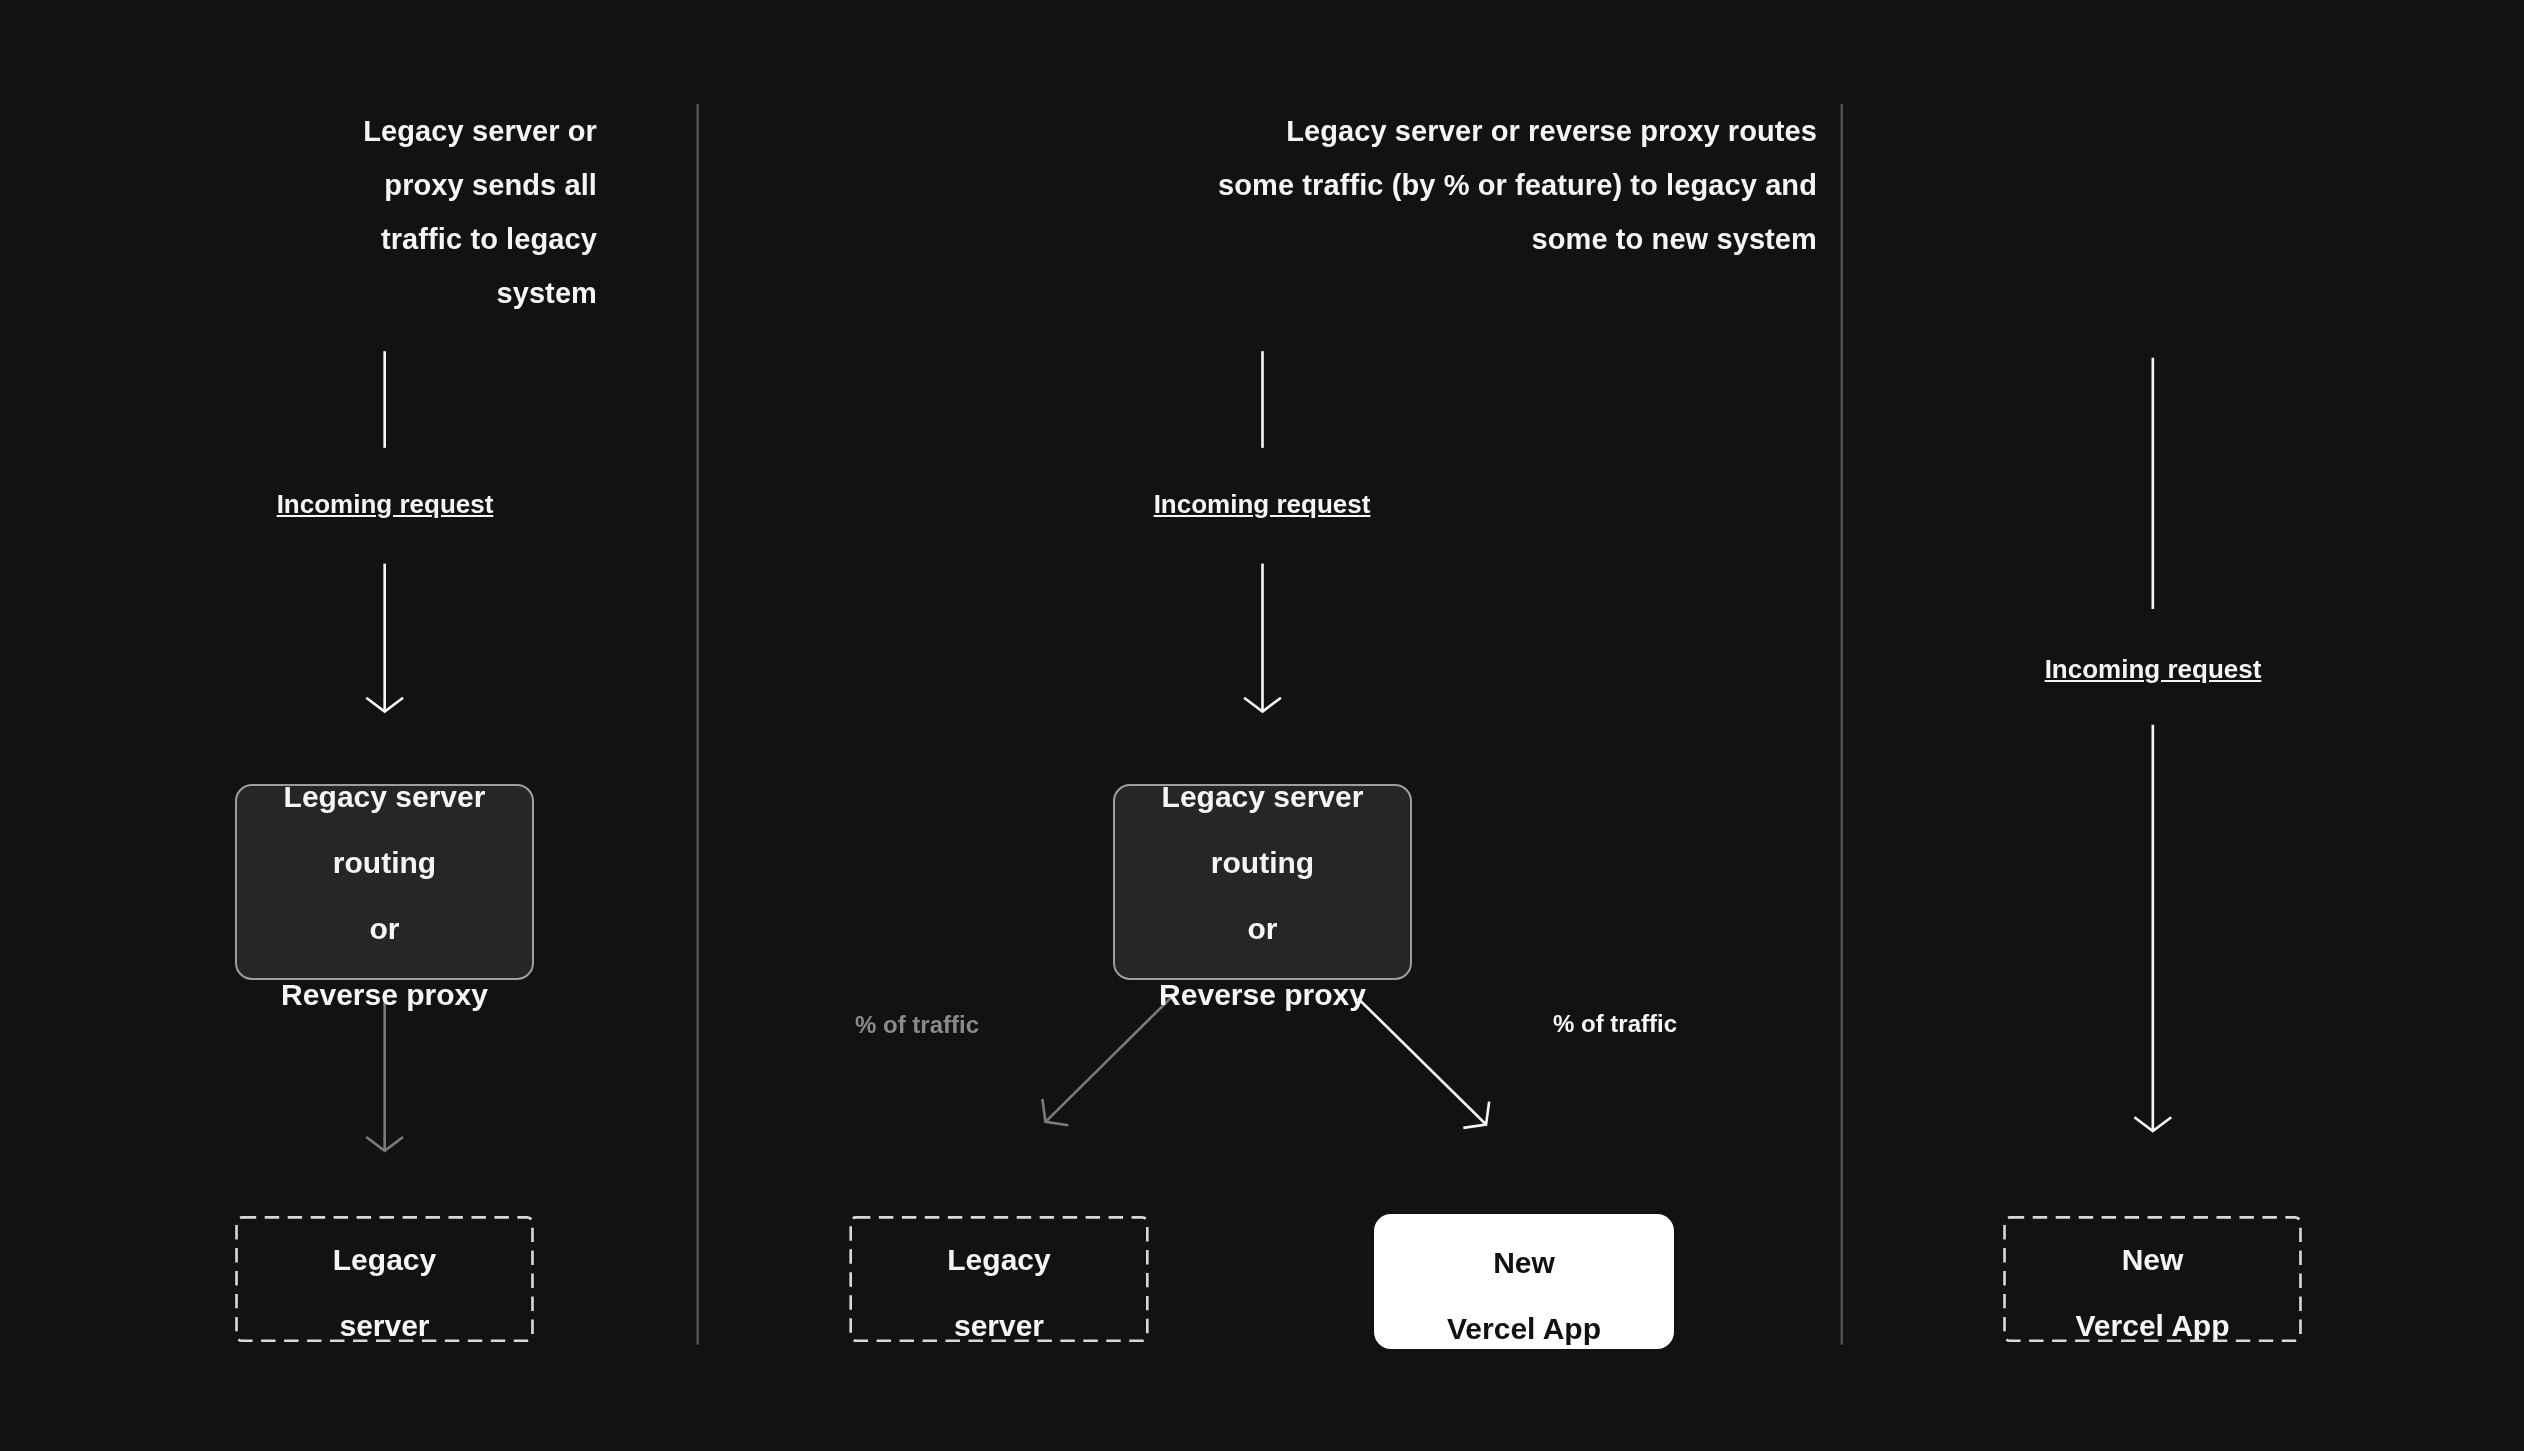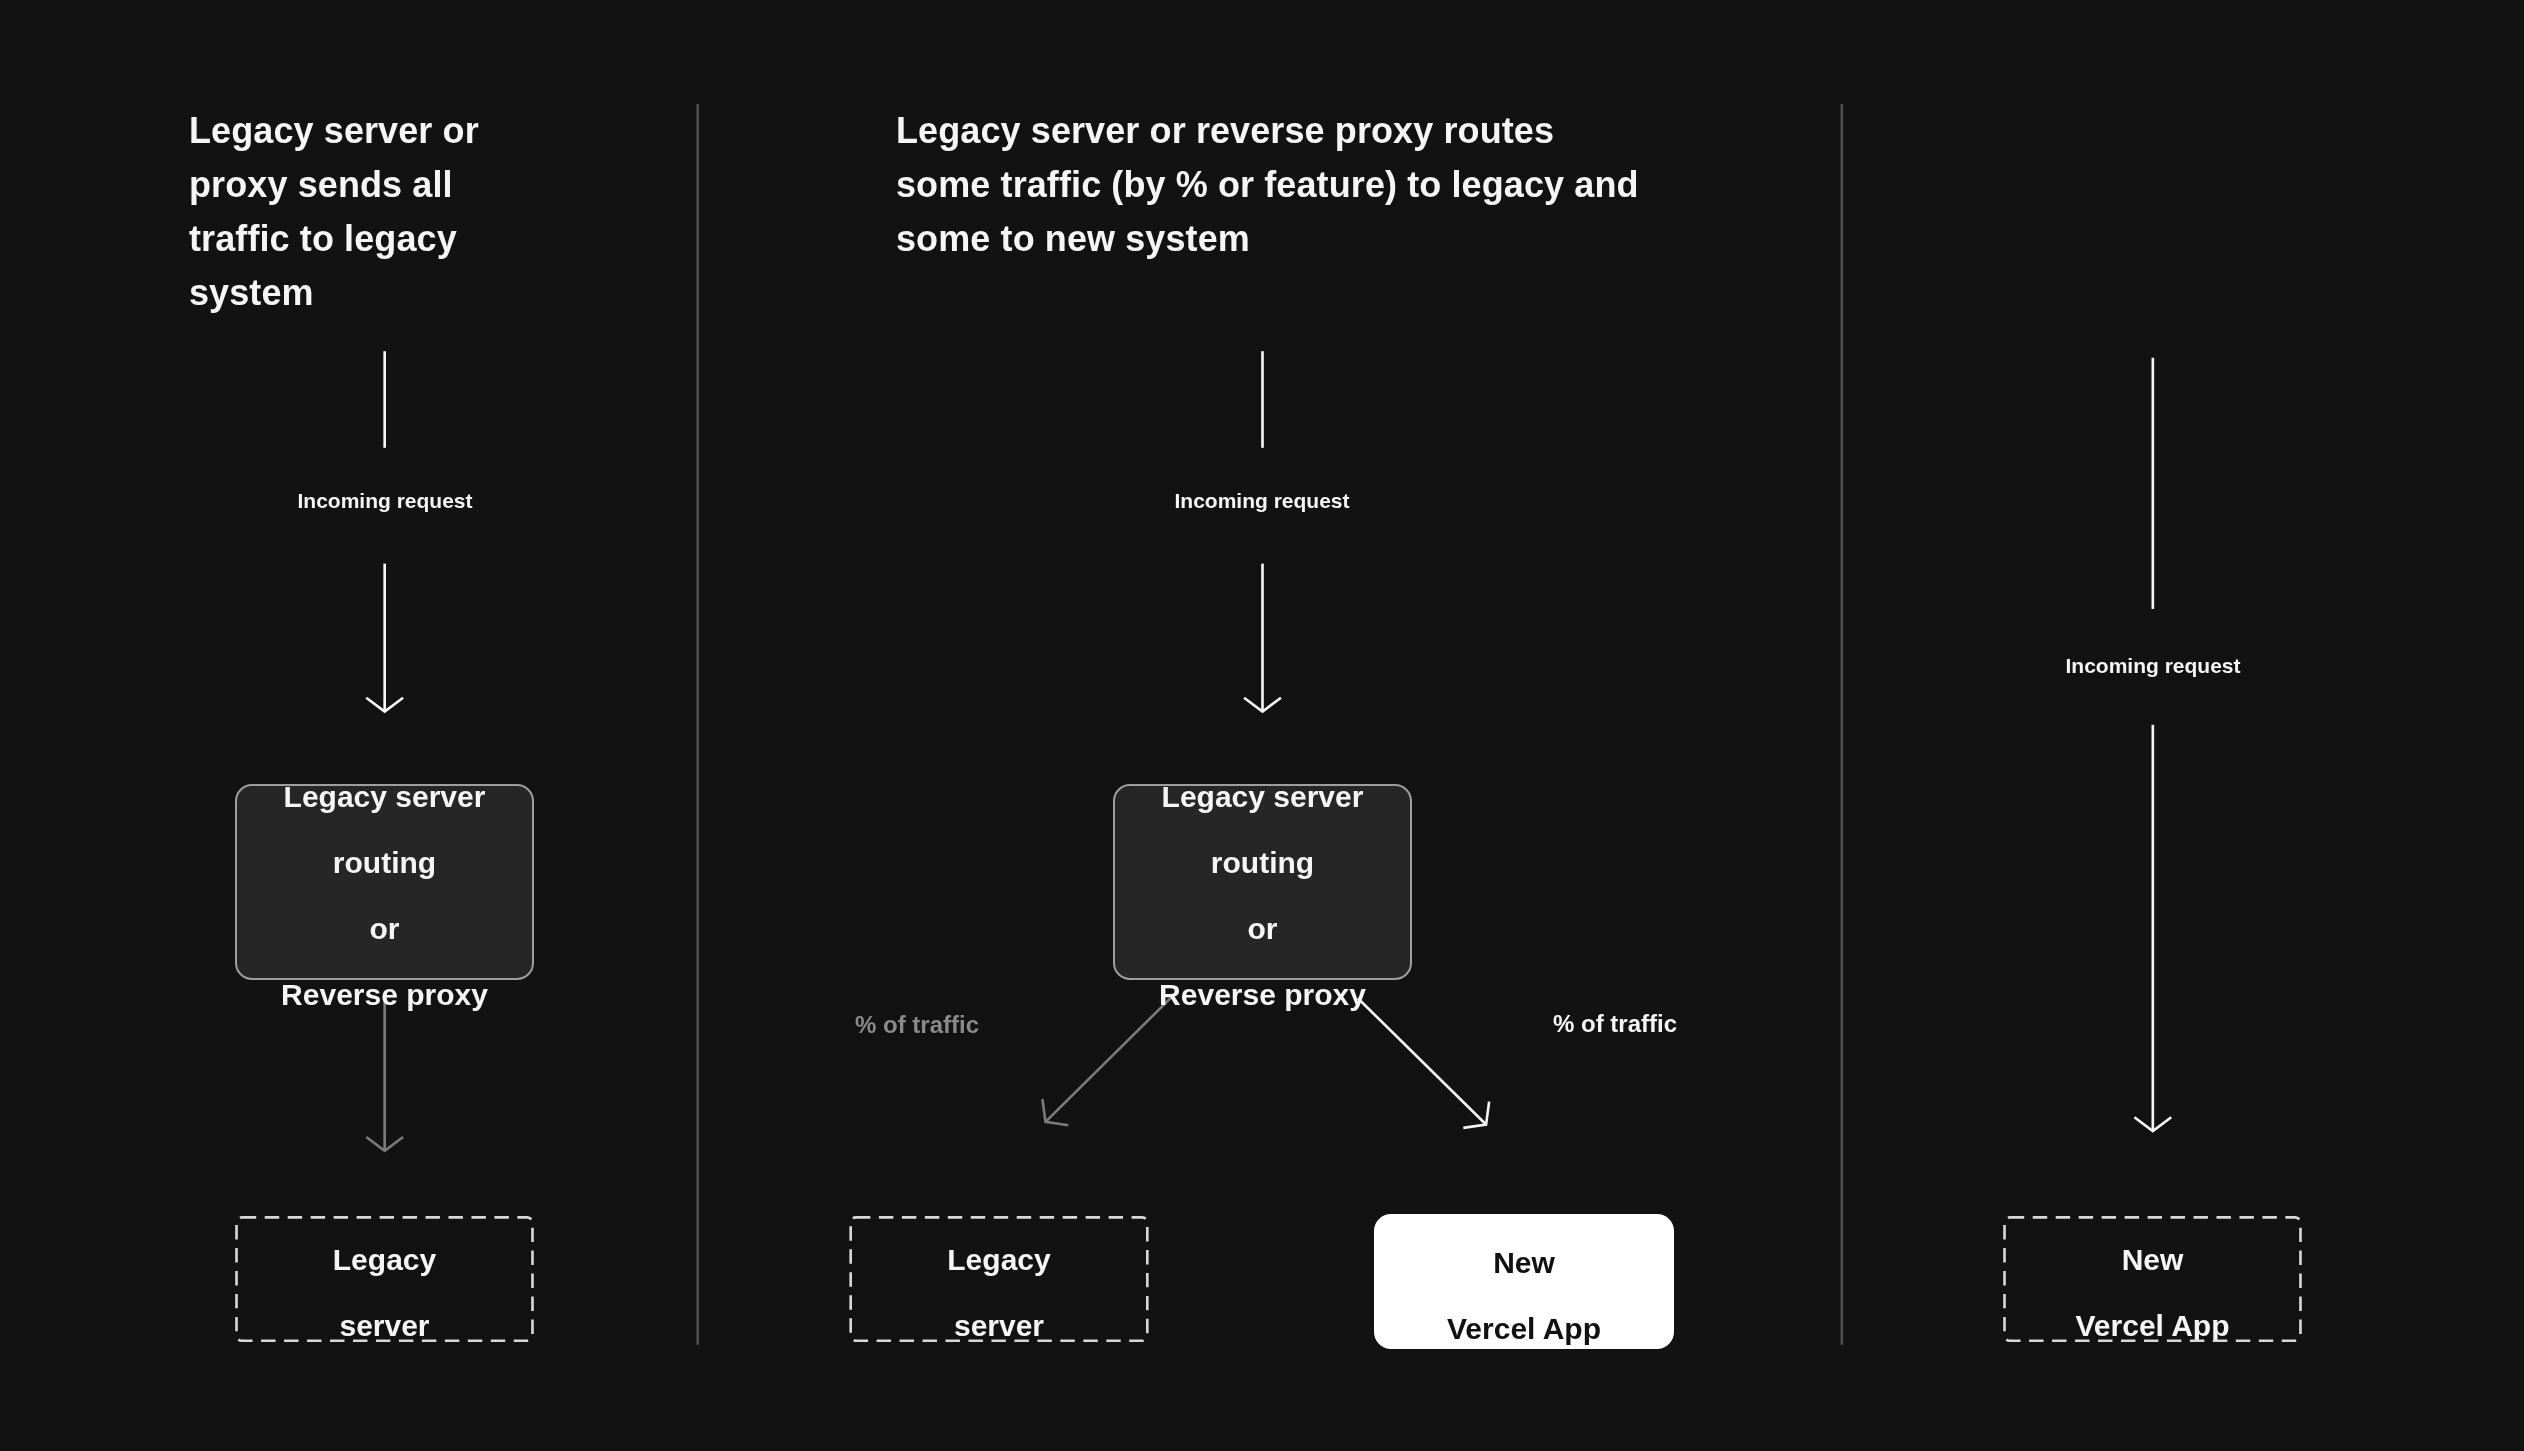--- a/index.html
+++ b/index.html
@@ -13,33 +13,35 @@
   }
   .overlay-svg {
     position: absolute;
     left: 0; top: 0;
     width: 2525px; height: 1452px;
     pointer-events: none;
   }
   .title {
     position: absolute;
     color: #f5f5f5;
-    font-size: 36px;
+    font-size: 29px;
     line-height: 54px;
     font-weight: 700;
     letter-spacing: 0.1px;
     white-space: pre-line;
+    text-align: right;
   }
   .incoming {
     position: absolute;
     transform: translateX(-50%);
     color: #f5f5f5;
-    font-size: 21px;
+    font-size: 26px;
     font-weight: 700;
     white-space: nowrap;
+    text-decoration: underline;
   }
   .box {
     position: absolute;
     box-sizing: border-box;
     display: flex;
     flex-direction: column;
     justify-content: center;
     align-items: center;
     text-align: center;
   }

